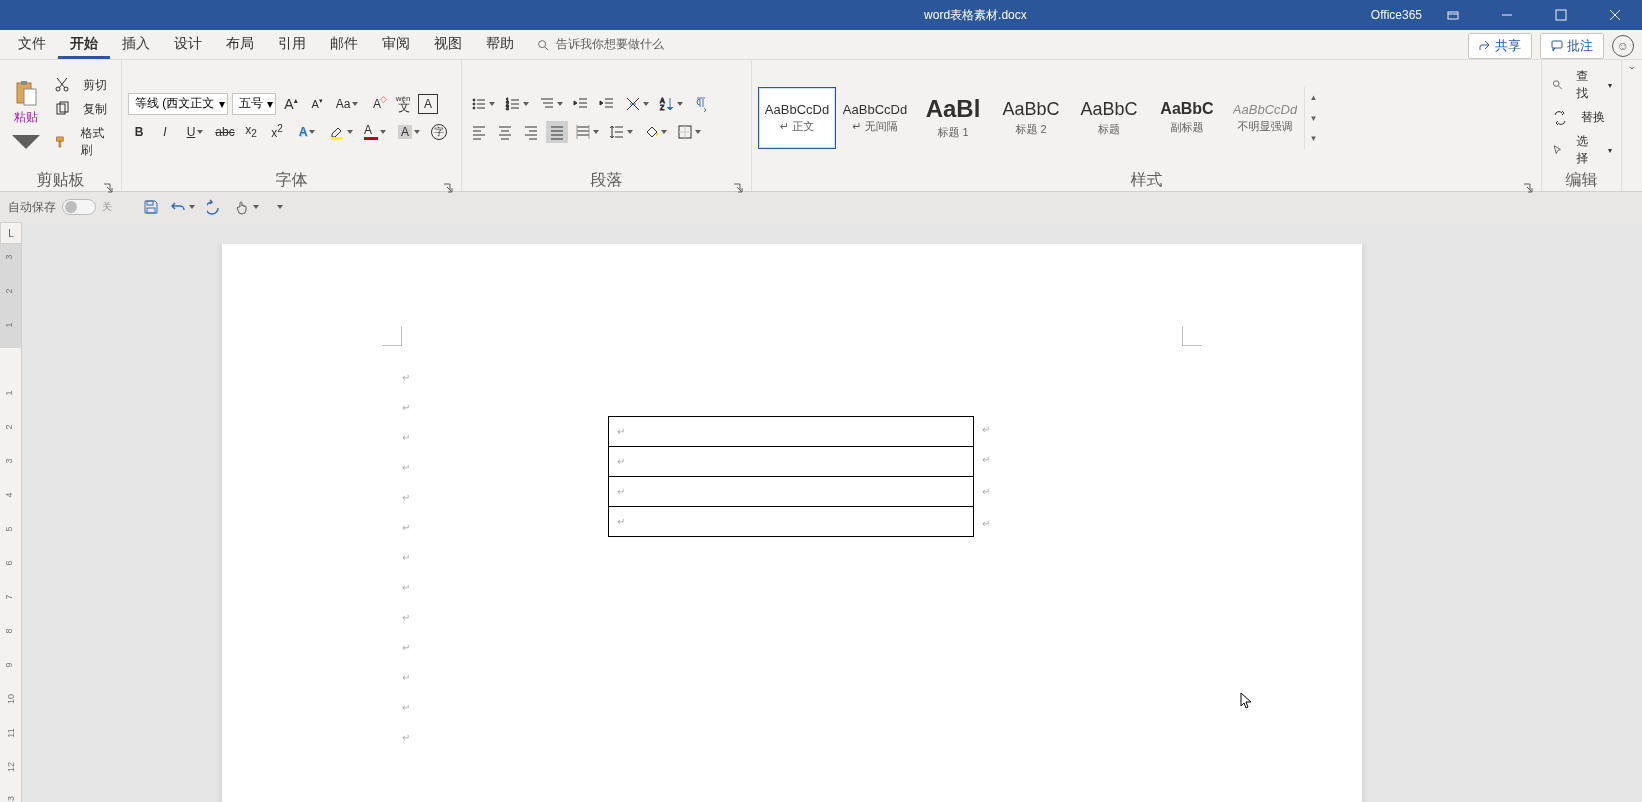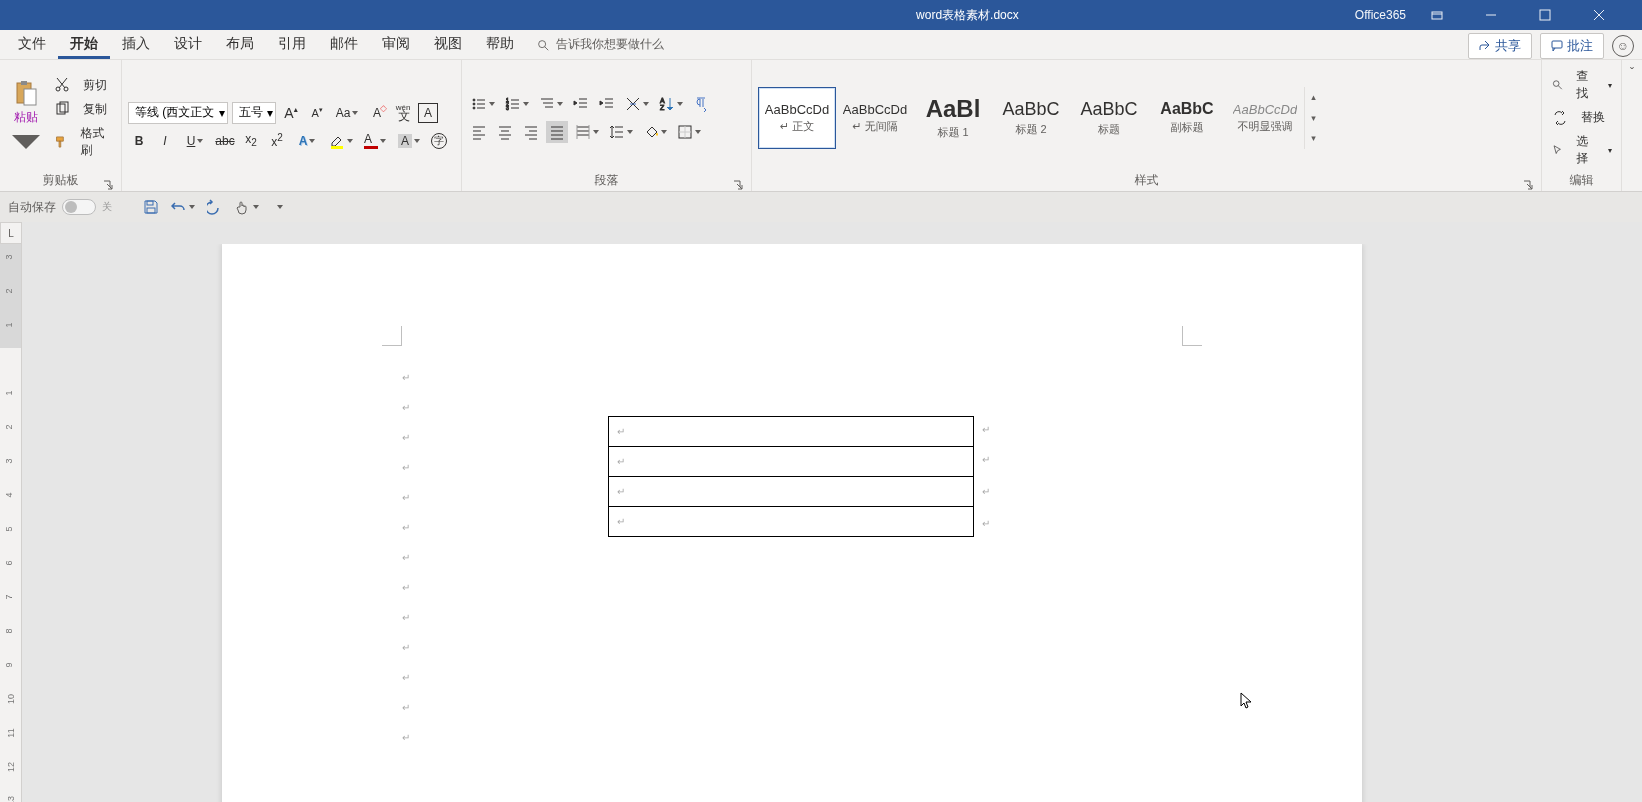--- a/index.html
+++ b/index.html
@@ -1,36 +1,36 @@
 <!DOCTYPE html>
 <html><head>
 <meta charset="utf-8">
 <style>
 *{margin:0;padding:0;box-sizing:border-box;font-family:"Microsoft YaHei","Segoe UI",sans-serif;user-select:none}
 body{width:1642px;height:802px;background:#fff;overflow:hidden;font-size:12px}
 .titlebar{height:30px;background:#2b579a;display:flex;align-items:center;color:#fff}
 .tb-left{width:580px}
 .tb-center{flex:1;text-align:center;font-size:12px}
-.tb-right{display:flex;align-items:center;gap:8px;padding-right:20px}
+.tb-right{display:flex;align-items:center;gap:8px;padding-right:4px}
 .tb-right span{font-size:12px;opacity:.95}
 .winbtn{width:46px;height:30px;display:flex;align-items:center;justify-content:center;opacity:.9}
 .winbtn svg{width:12px;height:12px}
 .tabstrip{height:30px;background:#f3f2f1;display:flex;align-items:flex-end;padding-left:6px;border-bottom:1px solid #e1dfdd}
 .tab{padding:6px 12px 6px;font-size:14px;color:#323130;cursor:pointer}
 .tab.active{font-weight:600;border-bottom:3px solid #2b579a;padding-bottom:3px}
 .tell-me{display:flex;align-items:center;gap:6px;margin-left:10px;color:#605e5c;padding:6px 0}
 .tell-me svg{width:14px;height:14px}
 .tab-right{margin-left:auto;display:flex;align-items:center;gap:8px;padding-right:8px}
 .sharebtn{border:1px solid #c8c6c4;background:#fff;padding:3px 10px;border-radius:2px;font-size:13px;display:flex;align-items:center;gap:4px;color:#2b579a}
 .sharebtn svg{width:12px;height:12px}
 .smile{width:22px;height:22px;border:1.5px solid #605e5c;border-radius:50%;display:flex;align-items:center;justify-content:center;font-size:12px;color:#605e5c}
 .ribbon{height:132px;background:#f3f2f1;display:flex;border-bottom:1px solid #d2d0ce}
 .group{display:flex;flex-direction:column;border-right:1px solid #e1dfdd;padding:4px 6px 2px}
 .group-body{flex:1;display:flex;align-items:center;gap:4px}
-.group-label{height:18px;display:flex;align-items:center;justify-content:center;font-size:12px;color:#605e5c;position:relative}
+.group-label{height:18px;display:flex;align-items:center;justify-content:center;font-size:16px;color:#605e5c;position:relative}
 .group-label .launcher{position:absolute;right:2px;bottom:0;width:10px;height:10px;color:#605e5c}
 .bigbtn{display:flex;flex-direction:column;align-items:center;justify-content:center;gap:2px;padding:2px 6px;font-size:12px;color:#a21caf}
 .bigbtn svg{width:28px;height:28px}
 .smallbtn{display:flex;align-items:center;gap:13px;font-size:12px;color:#323130;padding:2px 4px}
 .smallbtn svg{width:16px;height:16px}
 .col{display:flex;flex-direction:column;gap:3px}
 .row{display:flex;align-items:center;gap:4px}
 .combo{border:1px solid #c8c6c4;background:#fff;height:22px;display:flex;align-items:center;padding:0 2px 0 6px;font-size:12px}
 .combo .arrow{margin-left:auto}
 .ib{width:22px;height:22px;display:flex;align-items:center;justify-content:center;color:#323130}
@@ -249,20 +249,26 @@
             </div>
           <div class="ib drop">
               <span style="background:#d0d0d0;padding:0 3px">A</span>
             </div>
           <div class="ib">
               <span style="border:1px solid #323130;border-radius:50%;width:16px;height:16px;display:inline-flex;align-items:center;justify-content:center;font-size:10px">字</span>
             </div>
         </div>
       </div>
     </div>
+    <div class="group-label">
+        <span>字体</span>
+        <span class="launcher"><svg viewBox="0 0 10 10" stroke="#605e5c" fill="none">
+            <path d="M1 1h6v6M4 4l5 5M9 5v4H5"></path>
+          </svg></span>
+      </div>
   </div>
 
   <div class="group" style="width:290px">
     <div class="group-body">
       <div class="col" style="gap:6px">
         <div class="row">
           <div class="ib drop">
               <svg viewBox="0 0 16 16" stroke="#323130">
                 <circle cx="3" cy="4" r="1" fill="#323130"></circle>
                 <circle cx="3" cy="8" r="1" fill="#323130"></circle>

